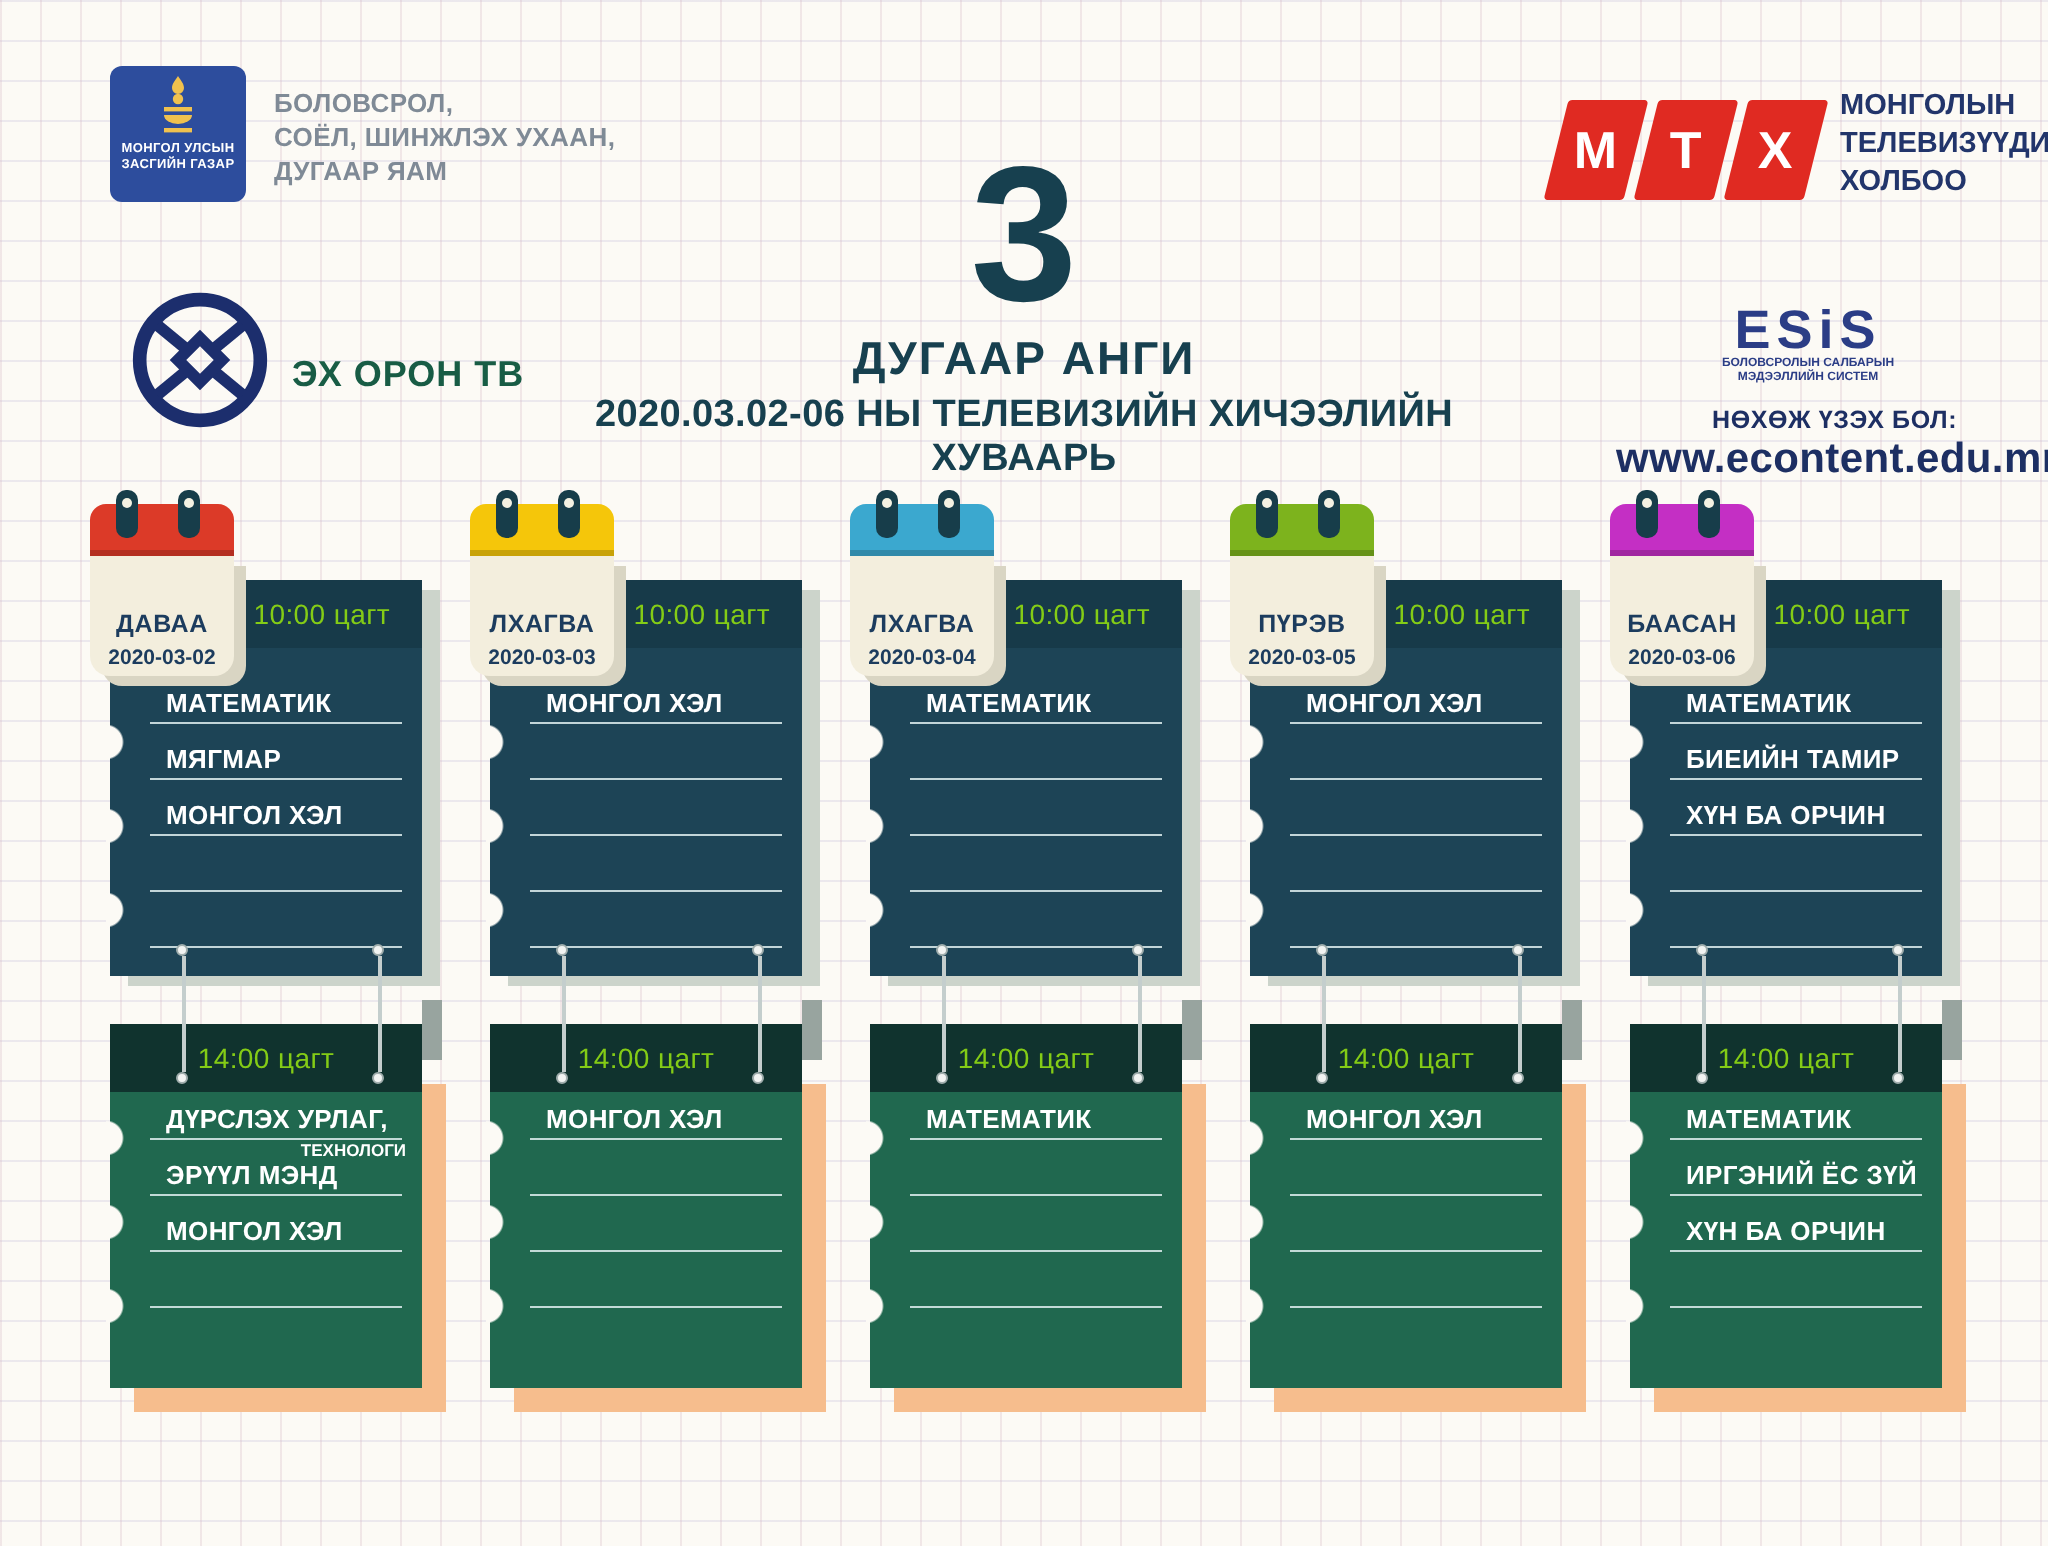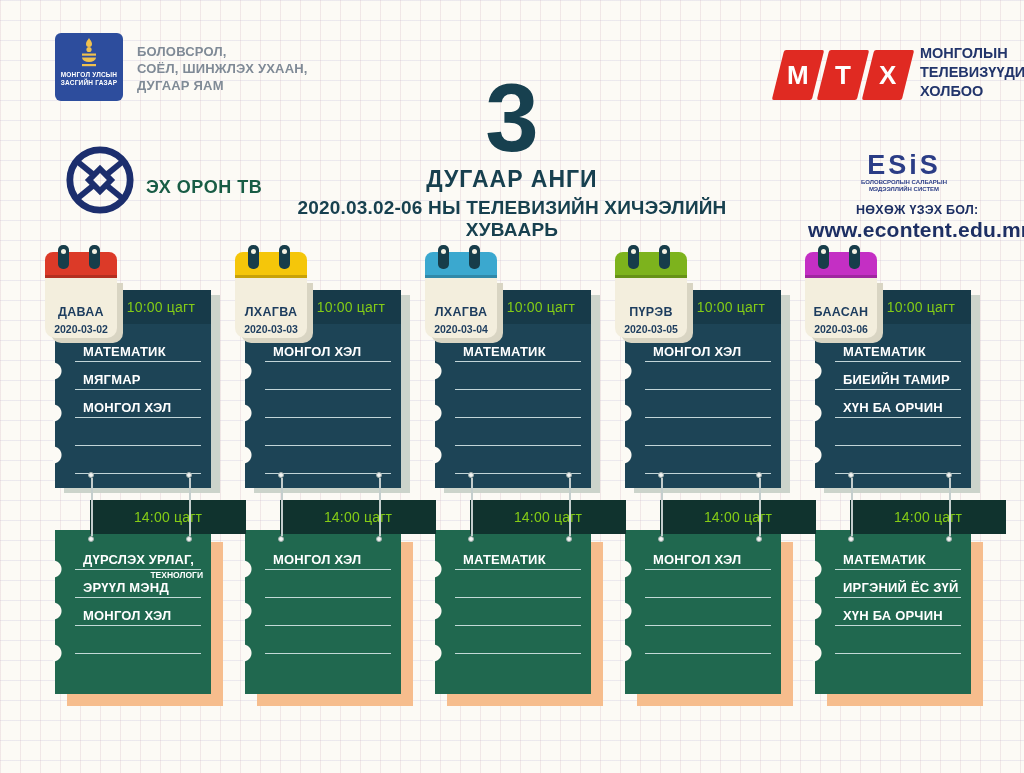--- a/index.html
+++ b/index.html
@@ -59,21 +59,21 @@
     background-size:14px 42px;background-repeat:repeat-y;background-position:0 10px;}
 
   .pin{position:absolute;top:226px;height:58px;width:2px;background:#c4cecd;z-index:6;}
   .pin::before,.pin::after{content:"";position:absolute;left:-3px;width:6px;height:6px;border-radius:50%;background:#f2f4f2;border:1px solid #9fadac;box-sizing:border-box;}
   .pin::before{top:-6px;}
   .pin::after{bottom:-6px;}
   .pin-l{left:46px;}
   .pin-r{left:144px;}
 
   .band-shadow{position:absolute;left:166px;top:248px;width:10px;height:30px;background:#98a49f;}
-  .band14{position:absolute;left:10px;top:248px;width:156px;height:34px;background:#10332e;text-align:center;z-index:1;margin-left:35px;}
+  .band14{position:absolute;left:10px;top:260px;width:156px;height:34px;background:#10332e;text-align:center;z-index:1;}
 
   .bottomcard{position:absolute;left:10px;top:278px;width:156px;height:164px;background:#20684f;box-shadow:12px 12px 0 #f6bd8d;}
 
   .cal-tab{position:absolute;left:0;top:0;width:72px;height:86px;z-index:10;}
   .tab-band{position:relative;height:26px;border-radius:8px 8px 0 0;box-shadow:inset 0 -3px 0 rgba(0,0,0,0.18);}
   .ring{position:absolute;top:-7px;width:11px;height:24px;background:#173d4a;border-radius:5px;}
   .ring::after{content:"";position:absolute;left:3px;top:4px;width:5px;height:5px;border-radius:50%;background:#f4f1e2;}
   .ring-l{left:13px;}
   .ring-r{left:44px;}
   .tab-body{height:60px;background:#f3eedd;border-radius:0 0 10px 10px;box-shadow:6px 5px 0 #d9d5c3;text-align:center;padding-top:27px;box-sizing:border-box;}

